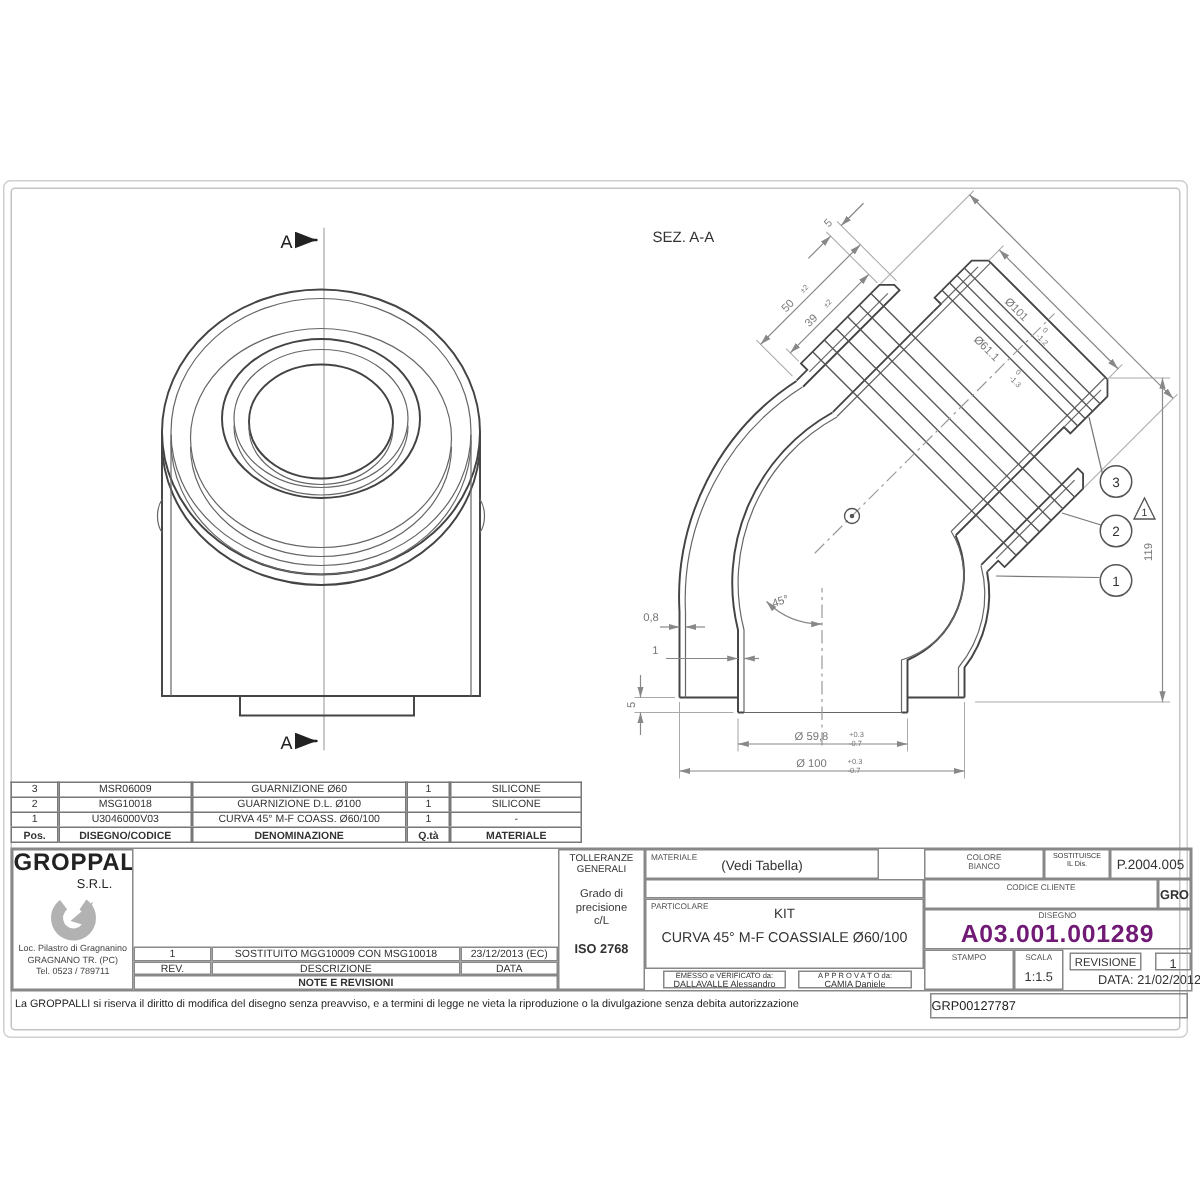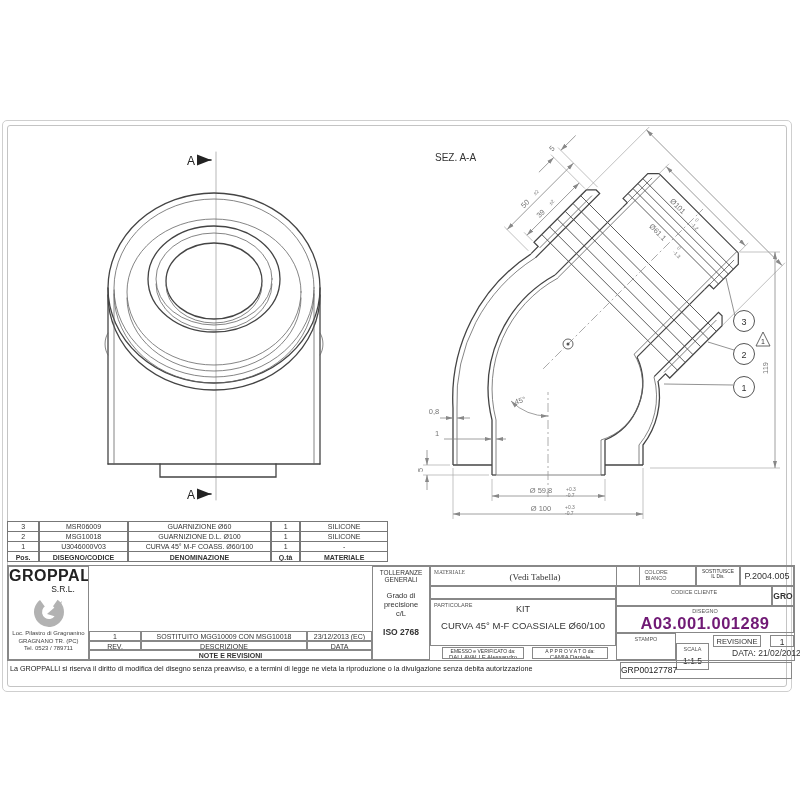--- a/index.html
+++ b/index.html
@@ -312,21 +312,21 @@
         <div>GENERALI</div>
       </div>
       <div style="font-size:7.5px;margin-top:8px;line-height:9px;">
         <div>Grado di</div>
         <div>precisione</div>
         <div>c/L</div>
       </div>
       <div style="font-size:8.5px;font-weight:bold;margin-top:9px;">ISO 2768</div>
     </div>
 
-    <div class="cell" style="left:422px;top:0;width:210px;height:20px;font-family:Liberation Serif, serif;">
+    <div class="cell" style="left:422px;top:0;width:156px;height:20px;">
       <span class="sl" style="position:absolute;left:3px;top:2px;">MATERIALE</span>
       <div class="ctr" style="margin-top:5px;font-size:9px;">(Vedi Tabella)</div>
     </div>
     <div class="cell" style="left:422px;top:20px;width:186px;height:13px;"></div>
     <div class="cell" style="left:422px;top:33px;width:186px;height:47px;">
       <span class="sl" style="position:absolute;left:3px;top:2px;">PARTICOLARE</span>
       <div class="ctr" style="margin-top:4px;font-size:9px;">KIT</div>
       <div class="ctr" style="margin-top:6px;font-size:9.5px;">CURVA 45° M-F COASSIALE Ø60/100</div>
     </div>
     <div class="cell" style="left:422px;top:80px;width:186px;height:14px;border:none;">
@@ -353,21 +353,21 @@
       <div class="sl ctr" style="margin-top:2px;">CODICE CLIENTE</div>
     </div>
     <div class="cell ctr" style="left:764px;top:20px;width:22px;height:20px;line-height:19px;font-size:8.5px;font-weight:bold;">GRO</div>
     <div class="cell ctr" style="left:608px;top:40px;width:178px;height:27px;">
       <div class="sl" style="margin-top:1px;">DISEGNO</div>
       <div id="drawingnum">A03.001.001289</div>
     </div>
     <div class="cell ctr" style="left:608px;top:67px;width:60px;height:27px;">
       <div class="sl" style="margin-top:2px;">STAMPO</div>
     </div>
-    <div class="cell ctr" style="left:668px;top:77px;width:33px;height:27px;">
+    <div class="cell ctr" style="left:668px;top:67px;width:33px;height:27px;">
       <div class="sl" style="margin-top:2px;">SCALA</div>
       <div style="font-size:8.5px;margin-top:4px;">1:1.5</div>
     </div>
     <div class="cell ctr" style="left:705px;top:69px;width:48px;height:12px;line-height:12px;font-size:7.5px;">REVISIONE</div>
     <div class="cell ctr" style="left:762px;top:69px;width:24px;height:12px;line-height:12px;font-size:8.5px;">1</div>
     <div class="nob" style="position:absolute;left:692px;top:82px;width:84px;height:12px;font-size:8.5px;margin-left:32px;">
       <span>DATA:</span>
       <span>21/02/2012</span>
     </div>
   </div>

